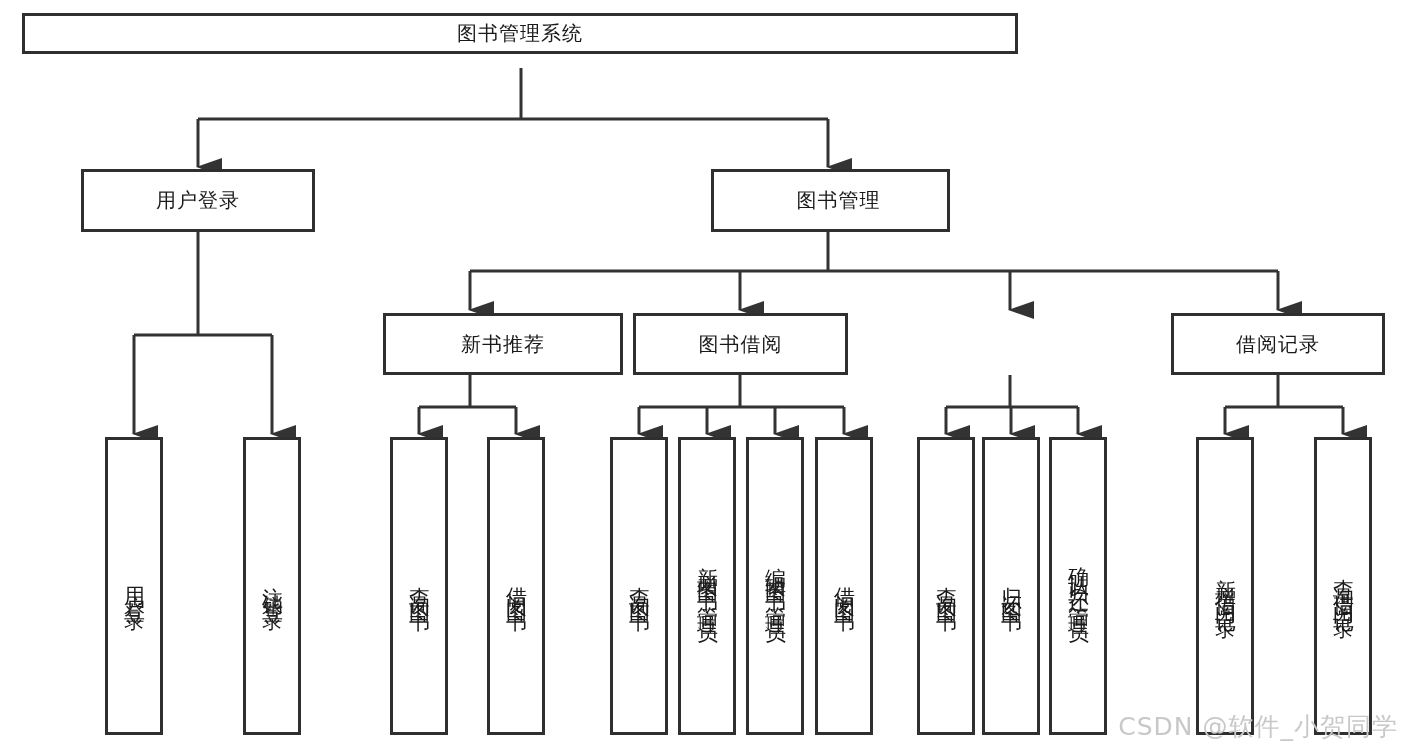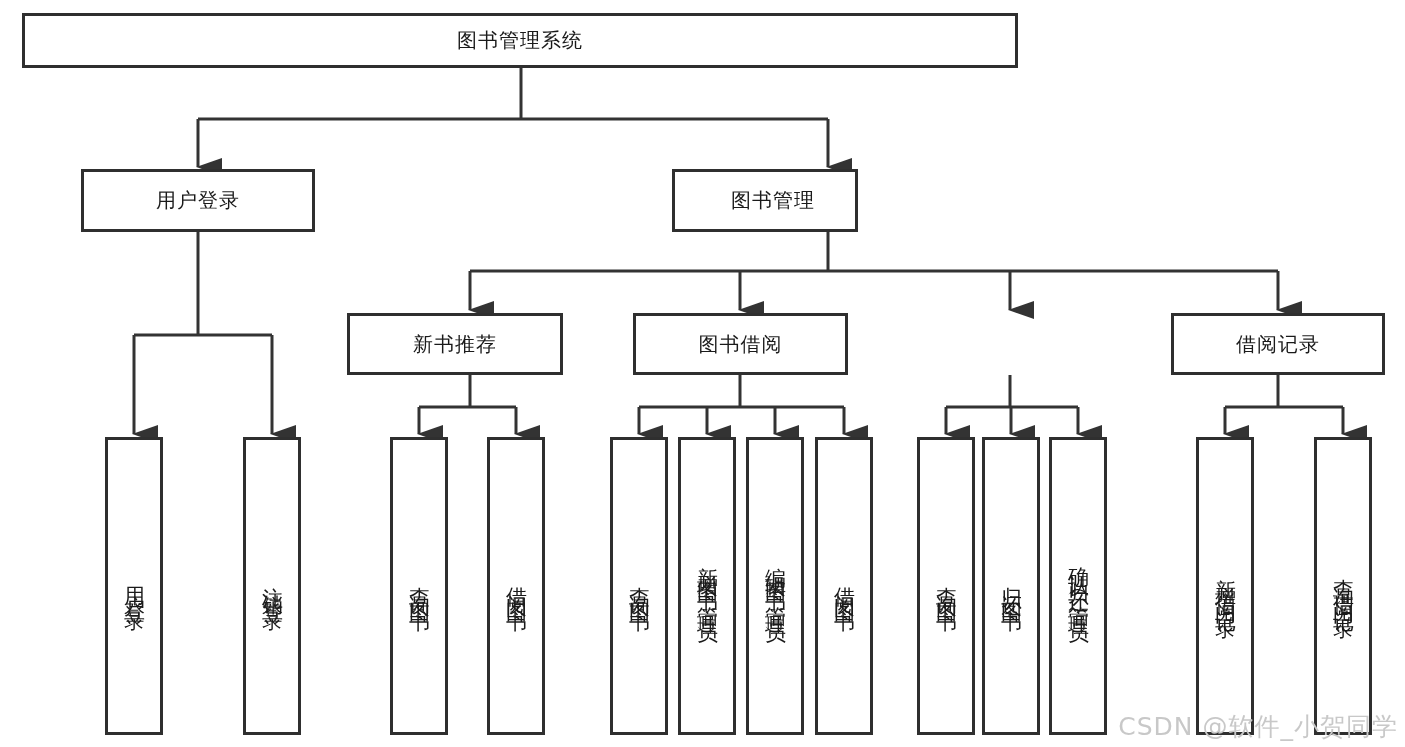--- a/index.html
+++ b/index.html
@@ -78,32 +78,32 @@
     <line class="cline" x1="946" y1="407" x2="946" y2="434" marker-end="url(#arw)"></line>
     <line class="cline" x1="1011" y1="407" x2="1011" y2="434" marker-end="url(#arw)"></line>
     <line class="cline" x1="1078" y1="407" x2="1078" y2="434" marker-end="url(#arw)"></line>
 
     <path class="cline" d="M1278,375 V407"></path>
     <path class="cline" d="M1225,407 H1343"></path>
     <line class="cline" x1="1225" y1="407" x2="1225" y2="434" marker-end="url(#arw)"></line>
     <line class="cline" x1="1343" y1="407" x2="1343" y2="434" marker-end="url(#arw)"></line>
   </svg>
 
-  <div class="node hbox" style="left:22px;top:13px;width:996px;height:55px;">
+  <div class="node hbox" style="left:22px;top:13px;width:996px;height:41px;">
     <span>图书管理系统</span>
   </div>
 
   <div class="node hbox" style="left:81px;top:169px;width:234px;height:63px;">
     <span>用户登录</span>
   </div>
-  <div class="node hbox" style="left:672px;top:169px;width:186px;height:63px;padding-left:16px;">
+  <div class="node hbox" style="left:711px;top:169px;width:239px;height:63px;padding-left:16px;">
     <span>图书管理</span>
   </div>
 
-  <div class="node hbox" style="left:347px;top:313px;width:216px;height:62px;font-family:Liberation Serif, serif;">
+  <div class="node hbox" style="left:383px;top:313px;width:240px;height:62px;font-family:Liberation Serif, serif;">
     <span>新书推荐</span>
   </div>
   <div class="node hbox" style="left:633px;top:313px;width:215px;height:62px;">
     <span>图书借阅</span>
   </div>
   <div class="node hbox" style="left:1171px;top:313px;width:214px;height:62px;">
     <span>借阅记录</span>
   </div>
 
   <div class="node vbox" style="left:105px;top:437px;width:58px;height:298px;">

